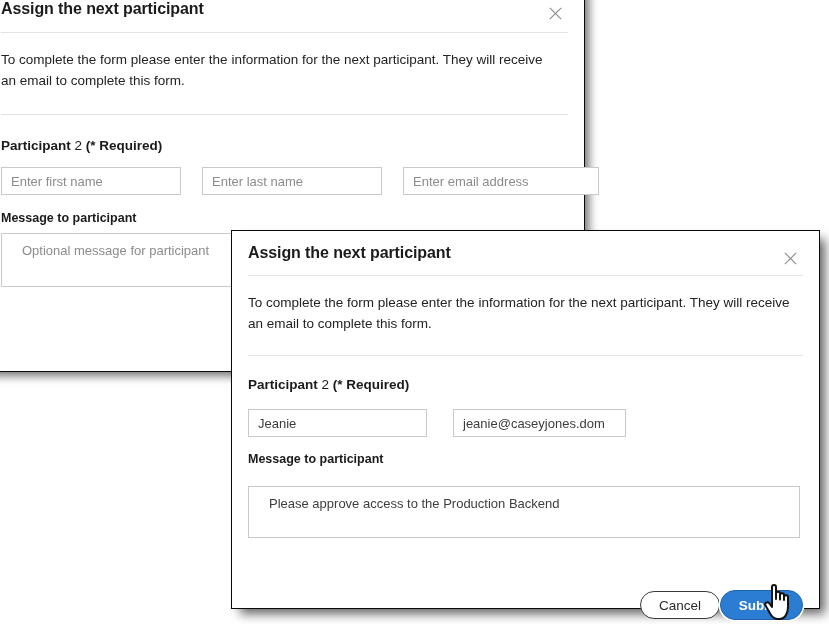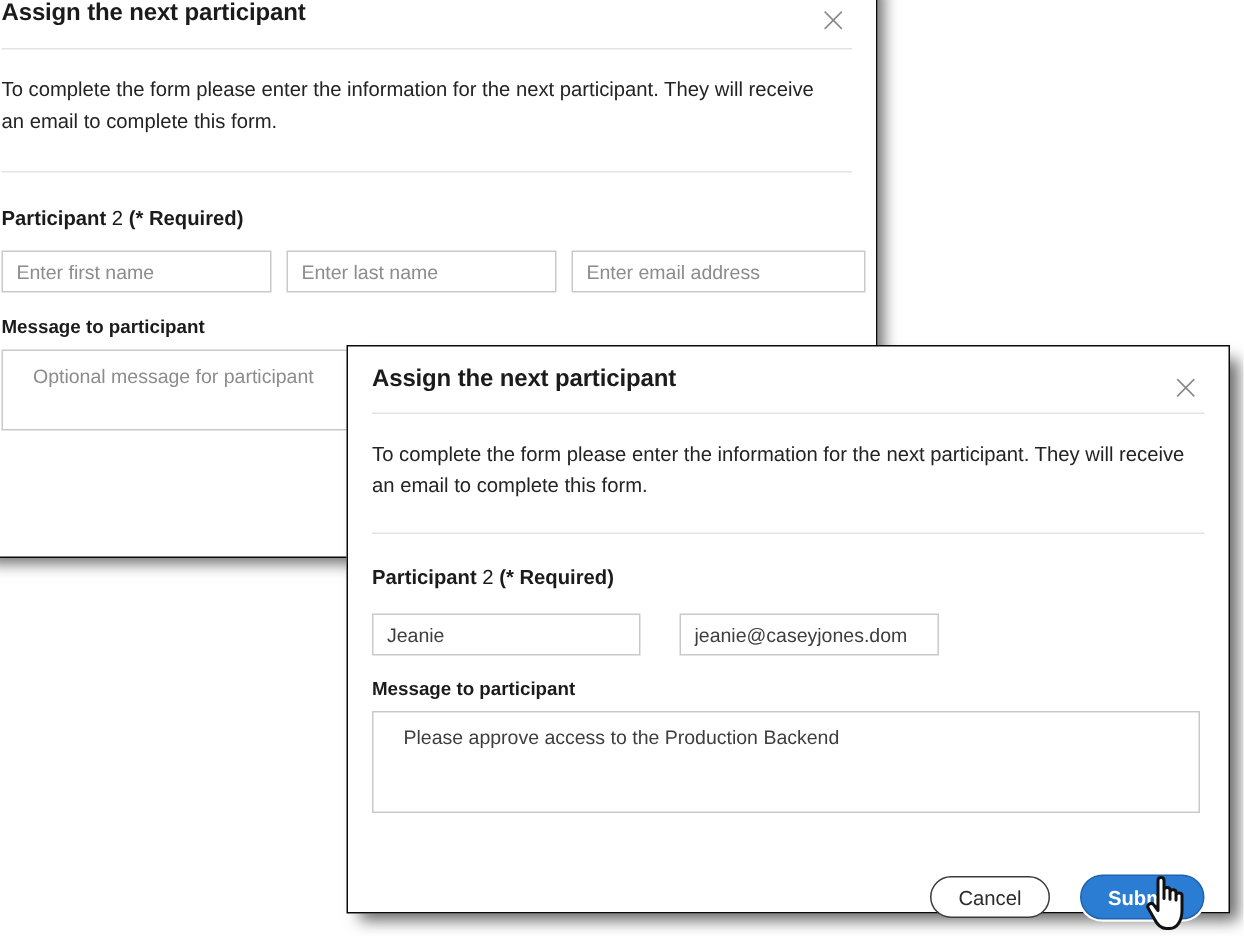--- a/index.html
+++ b/index.html
@@ -98,21 +98,21 @@
     font-size: 13.5px;
     color: #1b1b1b;
     font-weight: bold;
   }
   .section-label .reg { font-weight: normal; }
   .dialog-back .section-label { padding-top: 23px; }
   .dialog-front .section-label { padding-top: 21px; }
 
   .field-row {
     display: flex;
-    gap: 10px;
+    gap: 21px;
     margin-top: 14px;
   }
   .dialog-front .field-row { margin-top: 17px; gap: 26px; }
 
   .text-input {
     box-sizing: border-box;
     height: 28px;
     border: 1px solid #c9c9c9;
     background: #ffffff;
     font-family: "Liberation Sans", sans-serif;
@@ -153,32 +153,32 @@
     border-radius: 0;
     overflow: hidden;
   }
   .textarea::placeholder { color: #8c8c8c; opacity: 1; }
   .dialog-back .textarea {
     margin-top: 8px;
     width: 380px;
     height: 54px;
   }
   .dialog-front .textarea {
-    margin-top: 8px;
+    margin-top: 20px;
     width: 552px;
-    height: 68px;
+    height: 52px;
   }
 
   
   .footer {
     display: flex;
     justify-content: flex-end;
     align-items: center;
-    gap: 20px;
-    margin-top: 36px;
+    gap: 0;
+    margin-top: 48px;
   }
   .btn {
     font-family: "Liberation Sans", sans-serif;
     font-size: 13.5px;
     border-radius: 999px;
     cursor: pointer;
     box-sizing: border-box;
     display: inline-flex;
     align-items: center;
     justify-content: center;

